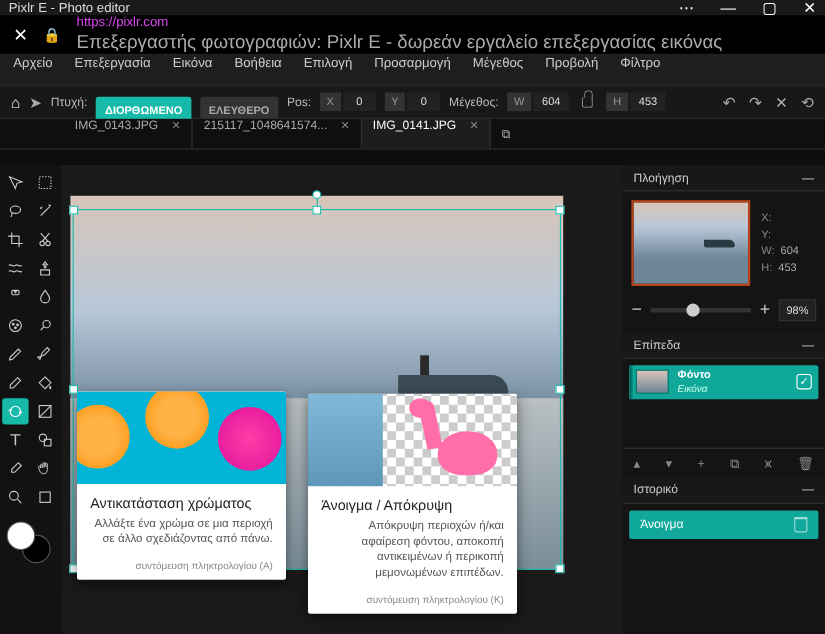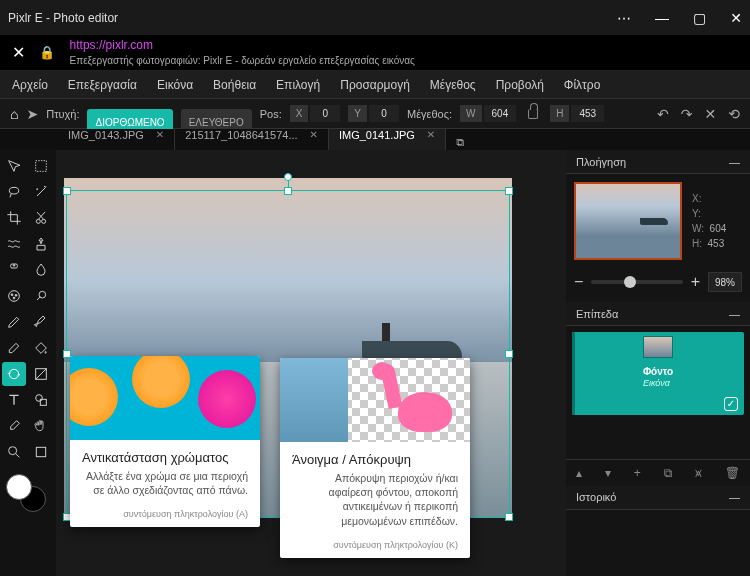--- a/index.html
+++ b/index.html
@@ -1,37 +1,37 @@
 <!DOCTYPE html>
 <html><head>
 <meta charset="utf-8">
 <style>
 * { margin: 0; padding: 0; box-sizing: border-box; font-family: Arial, sans-serif; }
 body { width: 750px; height: 576px; background: #0d0d0d; overflow: hidden; color: #ccc; }
 
-.titlebar { height: 35px; background: #1a1a1a; display: flex; align-items: center; padding: 0 8px; font-size: 12px; color: #ddd; }
+.titlebar { height: 14px; background: #1a1a1a; display: flex; align-items: center; padding: 0 8px; font-size: 12px; color: #ddd; }
 .titlebar-title { flex: 1; }
 .titlebar-controls { display: flex; gap: 24px; align-items: center; }
 .titlebar-icon { font-size: 14px; cursor: pointer; color: #fff; }
 
 .urlbar { height: 36px; background: #000; display: flex; align-items: center; padding: 0 12px; gap: 14px; border-bottom: 1px solid #222; }
 .urlbar-x { color: #fff; font-size: 16px; cursor: pointer; }
 .urlbar-lock { color: #888; font-size: 13px; }
 .url-text { font-size: 12px; line-height: 1.3; }
 .url-text .url { color: #d946ef; }
-.url-text .desc { color: #aaa; font-size: 10px; }
-
-.menubar { height: 28px; background: #1e1e1e; display: flex; align-items: center; padding: 0 12px; gap: 20px; border-bottom: 1px solid #333; font-size: 12px; }
+.url-text .desc { color: #aaa; font-size: 17px; }
+
+.menubar { height: 28px; background: #1e1e1e; display: flex; padding: 0 12px; gap: 20px; border-bottom: 1px solid #333; font-size: 12px; }
 .menubar span { cursor: pointer; color: #ccc; }
 
 .optbar { height: 30px; background: #181818; display: flex; align-items: center; padding: 0 10px; gap: 8px; border-bottom: 1px solid #333; font-size: 11px; }
 .optbar .home { font-size: 14px; color: #fff; }
 .optbar .arrow { color: #aaa; font-size: 14px; }
 .optbar-label { color: #bbb; }
-.optbar-pill { padding: 8px 8px; border-radius: 3px; font-size: 10px; font-weight: normal; margin-top: 18px; }
+.optbar-pill { padding: 8px 8px; border-radius: 3px; font-size: 10px; font-weight: bold; margin-top: 18px; }
 .pill-active { background: #17b9a8; color: #fff; }
 .pill-inactive { background: #333; color: #aaa; }
 .opt-input { display: inline-flex; align-items: center; gap: 2px; }
 .opt-input .lbl { background: #333; padding: 3px 6px; color: #999; font-size: 10px; }
 .opt-input .val { background: #222; padding: 3px 8px; color: #ddd; font-size: 10px; min-width: 30px; text-align: center; }
 .opt-icons { display: flex; gap: 12px; margin-left: auto; color: #aaa; font-size: 14px; }
 .opt-icons span { cursor: pointer; }
 
 .tabbar { height: 28px; background: #0f0f0f; display: flex; align-items: stretch; padding-left: 58px; border-bottom: 1px solid #333; font-size: 11px; position: relative; }
 .file-tab { display: flex; align-items: flex-start; padding: 0 10px; gap: 12px; color: #aaa; border-right: 1px solid #333; cursor: pointer; }
@@ -89,21 +89,21 @@
 .nav-thumb::after { content: ""; position: absolute; right: 12px; top: 46%; width: 28px; height: 7px; background: #2a3a42; border-radius: 0 5px 2px 2px; }
 .nav-info { font-size: 10px; color: #aaa; line-height: 1.5; }
 .nav-info .lbl { color: #888; }
 .zoom-row { display: flex; align-items: center; gap: 8px; padding: 4px 8px 10px; }
 .zoom-btn { color: #ccc; font-size: 16px; cursor: pointer; }
 .zoom-slider { flex: 1; height: 4px; background: #333; position: relative; border-radius: 2px; }
 .zoom-slider::after { content: ""; position: absolute; left: 36%; top: -4px; width: 12px; height: 12px; background: #ccc; border-radius: 50%; }
 .zoom-val { width: 34px; height: 20px; background: #222; color: #ddd; font-size: 10px; display: flex; align-items: center; justify-content: center; border: 1px solid #333; }
 
 .layers-body { padding: 6px; }
-.layer-item { background: #0fa89a; display: flex; align-items: center; gap: 8px; padding: 4px 6px; border-radius: 2px; position: relative; flex-direction: column; }
+.layer-item { background: #0fa89a; display: flex; align-items: center; gap: 8px; padding: 4px 6px; border-radius: 2px; position: relative; }
 .layer-item::before { content: ""; position: absolute; left: 0; top: 0; bottom: 0; width: 3px; background: #0a7468; }
 .layer-thumb { width: 30px; height: 22px; background: linear-gradient(to bottom, #d8c5b8, #6d8599); border: 1px solid #0a7468; }
 .layer-text { font-size: 10px; line-height: 1.2; }
 .layer-text .t1 { color: #fff; font-weight: bold; }
 .layer-text .t2 { color: #cfe; font-style: italic; font-size: 9px; }
 .layer-eye { margin-left: auto; width: 14px; height: 14px; border: 1.5px solid #fff; border-radius: 3px; position: relative; }
 .layer-eye::after { content: "✓"; position: absolute; inset: 0; display: flex; align-items: center; justify-content: center; color: #fff; font-size: 10px; }
 
 .layer-footer { display: flex; justify-content: space-between; padding: 6px 10px; color: #888; font-size: 12px; border-top: 1px solid #333; margin-top: 38px; }
 .layer-footer span { cursor: pointer; }
@@ -425,14 +425,18 @@
       <span>+</span>
       <span>⧉</span>
       <span>⩙</span>
       <span>🗑</span>
     </div>
 
     <div class="panel-header">
       <span>Ιστορικό</span>
       <span>—</span>
     </div>
+    <div class="history-item">
+      <span>Άνοιγμα</span>
+      <div class="trash"></div>
+    </div>
   </div>
 </div>
 
 </body></html>

